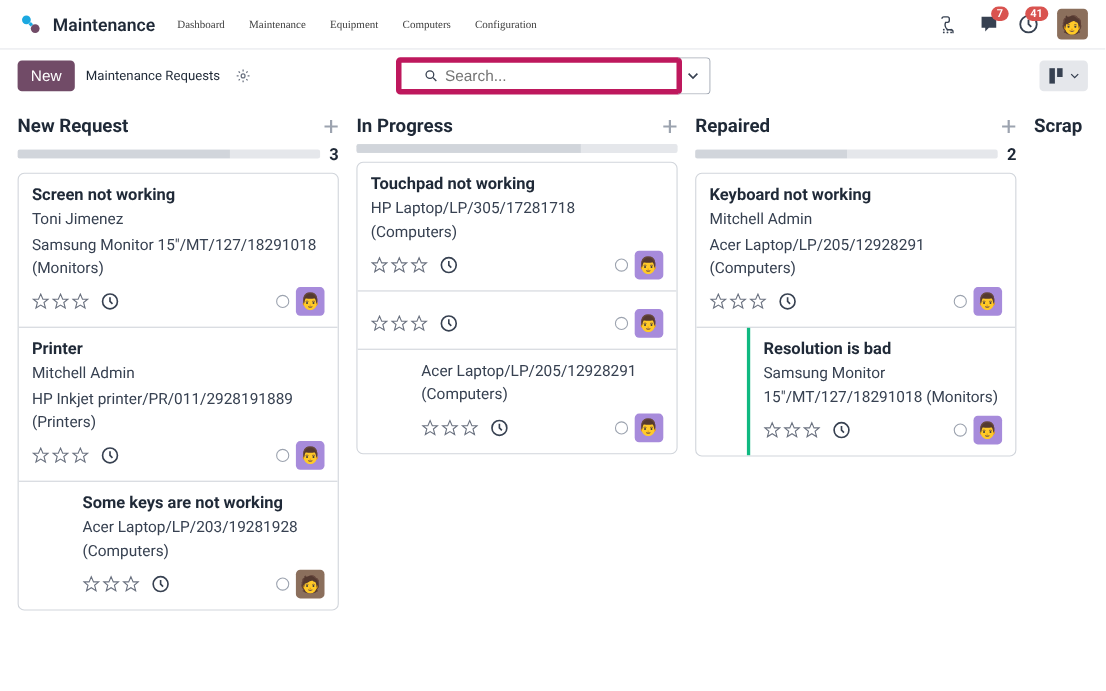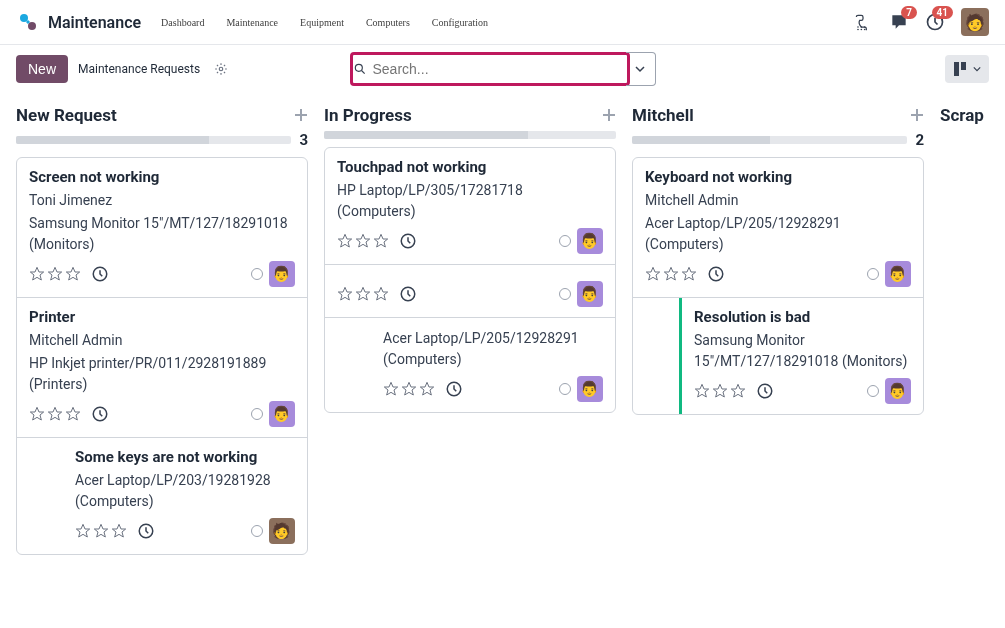--- a/index.html
+++ b/index.html
@@ -17,21 +17,21 @@
     .nav-icon { width: 20px; height: 20px; fill: #374151; }
     .badge { position: absolute; top: -6px; right: -8px; background: #d9534f; color: #fff; font-size: 10px; font-weight: 600; border-radius: 10px; padding: 1px 5px; min-width: 16px; text-align: center; }
     .avatar-nav { width: 28px; height: 28px; border-radius: 4px; background: linear-gradient(135deg,#8b5e83,#6b4068); display:flex;align-items:center;justify-content:center;font-size:16px; }
     
     
     .controlbar { display: flex; align-items: center; padding: 10px 16px; gap: 10px; }
     .btn-new { background: #714b67; color: #fff; border: none; padding: 6px 12px; border-radius: 4px; font-weight: 500; cursor: pointer; font-size: 14px; }
     .breadcrumb { font-size: 12px; }
     .gear { color: #6b7280; cursor: pointer; margin-left: 4px; }
     .search-wrap { display: flex; align-items: center; margin-left: auto; position: absolute; left: 50%; transform: translateX(-50%); }
-    .search-box { display: flex; align-items: center; border: 3px solid #be185d; border-radius: 4px; height: 34px; width: 280px; padding: 0 0; }
+    .search-box { display: flex; align-items: center; border: 5px solid #be185d; border-radius: 4px; height: 34px; width: 260px; padding: 0 20px; }
     .search-box input { border: none; outline: none; flex: 1; font-size: 14px; margin-left: 6px; }
     .search-dropdown { border: 1px solid #9ca3af; border-left: none; height: 34px; width: 30px; display:flex;align-items:center;justify-content:center; border-radius: 0 4px 4px 0; margin-left:-4px; cursor:pointer; }
     .controlbar-right { margin-left: auto; }
     .view-btn { background: #e5e7eb; border: none; padding: 6px 8px; border-radius: 4px; cursor: pointer; display:flex;align-items:center;gap:4px; }
     
     
     .kanban { display: flex; gap: 16px; padding: 12px 16px; align-items: flex-start; overflow-x: auto; }
     .column { width: 292px; flex-shrink: 0; }
     .col-header { display: flex; align-items: center; justify-content: space-between; font-weight: 700; font-size: 17px; margin-bottom: 6px; }
     .col-add { color: #9ca3af; cursor: pointer; font-size: 16px; }
@@ -325,21 +325,21 @@
             </svg>
           <div class="card-footer-spacer"></div>
           <span class="dot"></span>
           <span class="avatar-sm avatar-purple">👨</span>
         </div>
       </div>
       </div>
   </div>
     <div class="column">
     <div class="col-header">
-      <span>Mitchell</span>
+      <span>Repaired</span>
       <span class="col-add">
         <svg width="14" height="14" viewBox="0 0 14 14">
             <path d="M7 1 L7 13 M1 7 L13 7" stroke="#9ca3af" stroke-width="2"></path>
           </svg>
       </span>
     </div>
     <div class="col-bar-row">
       <div class="col-bar">
           <div class="col-bar-fill" style="width:50%"></div>
         </div>

